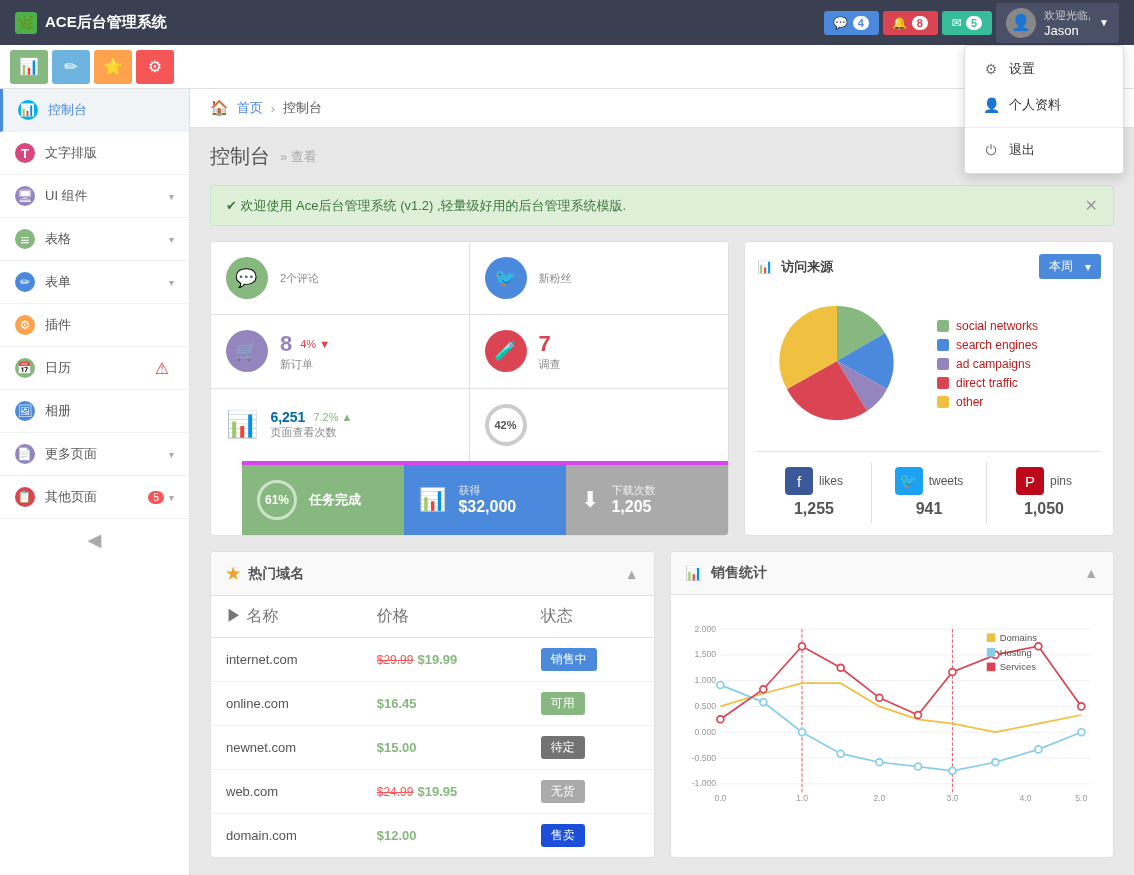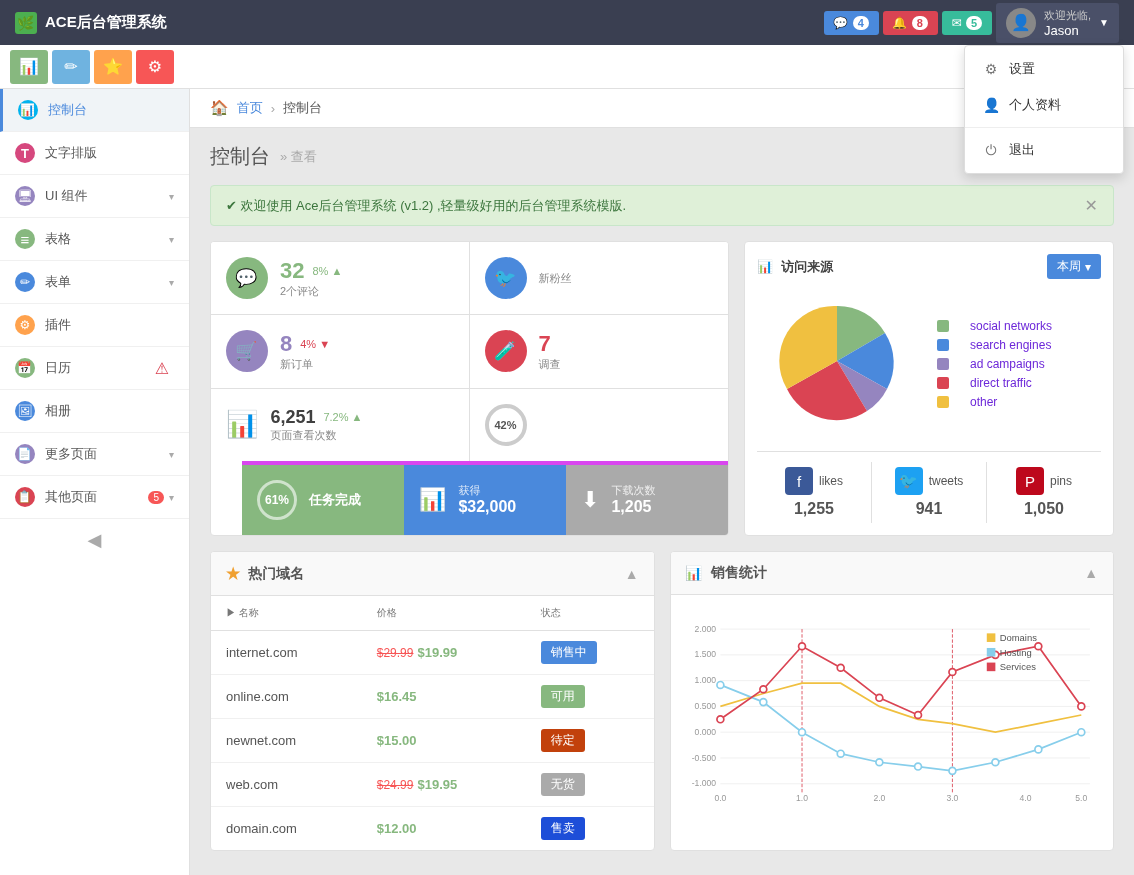--- a/index.html
+++ b/index.html
@@ -89,25 +89,25 @@
     .stat-number.red { color: #da4453; }
     .stat-label { font-size: 11px; color: #888; }
     .stat-change { font-size: 11px; display: flex; align-items: center; gap: 3px; }
     .stat-change.up { color: #87b87f; }
     .stat-change.down { color: #da4453; }
 
     
     .chart-box { width: 370px; background: #fff; border: 1px solid #e0e0e0; border-radius: 4px; padding: 12px; flex-shrink: 0; }
     .chart-header { display: flex; align-items: center; justify-content: space-between; margin-bottom: 12px; }
     .chart-title { font-size: 13px; color: #444; font-weight: bold; display: flex; align-items: center; gap: 8px; }
-    .chart-period-btn { background: #4a89dc; color: #fff; border: none; border-radius: 3px; padding: 4px 10px; font-size: 12px; cursor: pointer; display: flex; align-items: center; gap: 4px; }
+    .chart-period-btn { background: #4a89dc; color: #fff; border: none; border-radius: 3px; padding: 4px 10px; font-size: 12px; cursor: pointer; display: flex; align-items: center; gap: 12px; }
     .chart-body { display: flex; align-items: center; gap: 10px; }
     .pie-container { width: 170px; height: 150px; flex-shrink: 0; }
     .legend { flex: 1; }
-    .legend-item { display: flex; align-items: center; gap: 21px; margin-bottom: 5px; font-size: 12px; color: #6d28d9; }
+    .legend-item { display: flex; align-items: center; gap: 7px; margin-bottom: 5px; font-size: 12px; color: #b91c1c; }
     .legend-dot { width: 12px; height: 12px; border-radius: 2px; flex-shrink: 0; }
 
     
     .social-row { display: flex; gap: 0; border-top: 1px solid #e0e0e0; padding-top: 10px; margin-top: 10px; }
     .social-item { flex: 1; display: flex; flex-direction: column; align-items: center; gap: 5px; border-right: 1px solid #e0e0e0; padding: 5px 0; }
     .social-item:last-child { border-right: none; }
     .social-icon { width: 28px; height: 28px; border-radius: 4px; display: flex; align-items: center; justify-content: center; font-size: 15px; color: #fff; }
     .social-icon.fb { background: #3b5998; }
     .social-icon.tw { background: #1da1f2; }
     .social-icon.pi { background: #bd081c; }
@@ -119,29 +119,29 @@
     .bottom-left { flex: 1; background: #fff; border: 1px solid #e0e0e0; border-radius: 4px; overflow: hidden; }
     .bottom-right { flex: 1; background: #fff; border: 1px solid #e0e0e0; border-radius: 4px; overflow: hidden; }
     .section-header { display: flex; align-items: center; justify-content: space-between; padding: 12px 15px; border-bottom: 1px solid #e0e0e0; background: #f9f9f9; }
     .section-title { font-size: 14px; color: #555; font-weight: bold; display: flex; align-items: center; gap: 8px; }
     .star-icon { color: #f0a030; font-size: 16px; }
     .chart-icon { color: #6fb3e0; font-size: 14px; }
     .collapse-btn { background: none; border: none; cursor: pointer; color: #aaa; font-size: 14px; }
 
     
     .data-table { width: 100%; border-collapse: collapse; }
-    .data-table th { padding: 10px 15px; text-align: left; font-size: 10px; color: #777; border-bottom: 1px solid #e0e0e0; font-weight: normal; }
+    .data-table th { padding: 10px 15px; text-align: left; font-size: 16px; color: #777; border-bottom: 1px solid #e0e0e0; font-weight: normal; }
     .data-table td { padding: 10px 15px; border-bottom: 1px solid #f0f0f0; font-size: 13px; color: #555; }
     .data-table tr:last-child td { border-bottom: none; margin-left: 37px; }
     .price-old { color: #f75656; text-decoration: line-through; margin-right: 4px; font-size: 12px; }
     .price-new { color: #87b87f; font-weight: bold; }
     .status-badge { display: inline-block; padding: 3px 10px; border-radius: 3px; color: #fff; font-size: 12px; }
     .status-badge.blue { background: #4a89dc; }
     .status-badge.green { background: #87b87f; }
-    .status-badge.orange { background: #c2410c; }
+    .status-badge.orange { background: #737373; }
     .status-badge.gray { background: #aaa; }
     .status-badge.red { background: #1d4ed8; }
 
     
     .sales-chart-container { padding: 10px 15px; }
     .task-card { flex: 1; padding: 12px 15px; display: flex; align-items: center; gap: 12px; background: #87b87f; color: #fff; }
     .earned-card { flex: 1; padding: 12px 15px; display: flex; align-items: center; gap: 12px; background: #4a89dc; color: #fff; }
     .download-card { flex: 1; padding: 12px 15px; display: flex; align-items: center; gap: 12px; background: #aaa; color: #fff; }
 
     
@@ -282,24 +282,20 @@
         <button class="alert-close">✕</button>
       </div>
 
       <div class="stats-row">
 
         <div class="stats-left">
 
           <div class="stat-card">
             <div class="stat-icon green">💬</div>
             <div class="stat-info">
-              <div style="display:flex;align-items:center;gap:8px;">
-                <span class="stat-number green">32</span>
-                <span class="stat-change up">8% ▲</span>
-              </div>
               <div class="stat-label">2个评论</div>
             </div>
           </div>
 
           <div class="stat-card">
             <div class="stat-icon blue">🐦</div>
             <div class="stat-info">
               <div class="stat-label">新粉丝</div>
             </div>
           </div>
@@ -322,21 +318,21 @@
                 <span class="stat-number red">7</span>
               </div>
               <div class="stat-label">调查</div>
             </div>
           </div>
 
           <div class="stat-card" style="grid-column:span 1;">
             <div style="color:#ffa24d;font-size:26px;">📊</div>
             <div class="stat-info">
               <div style="display:flex;align-items:center;gap:8px;">
-                <span class="stat-number" style="color:#404040;font-size:18px;">6,251</span>
+                <span class="stat-number" style="color:#0369a1;font-size:14px;">6,251</span>
                 <span class="stat-change up">7.2% ▲</span>
               </div>
               <div class="stat-label">页面查看次数</div>
             </div>
           </div>
 
           <div class="stat-card">
             <div style="width:42px;height:42px;border-radius:50%;border:4px solid #ccc;display:flex;align-items:center;justify-content:center;font-size:11px;font-weight:bold;color:#555;flex-shrink:0;">42%</div>
           </div>
 

